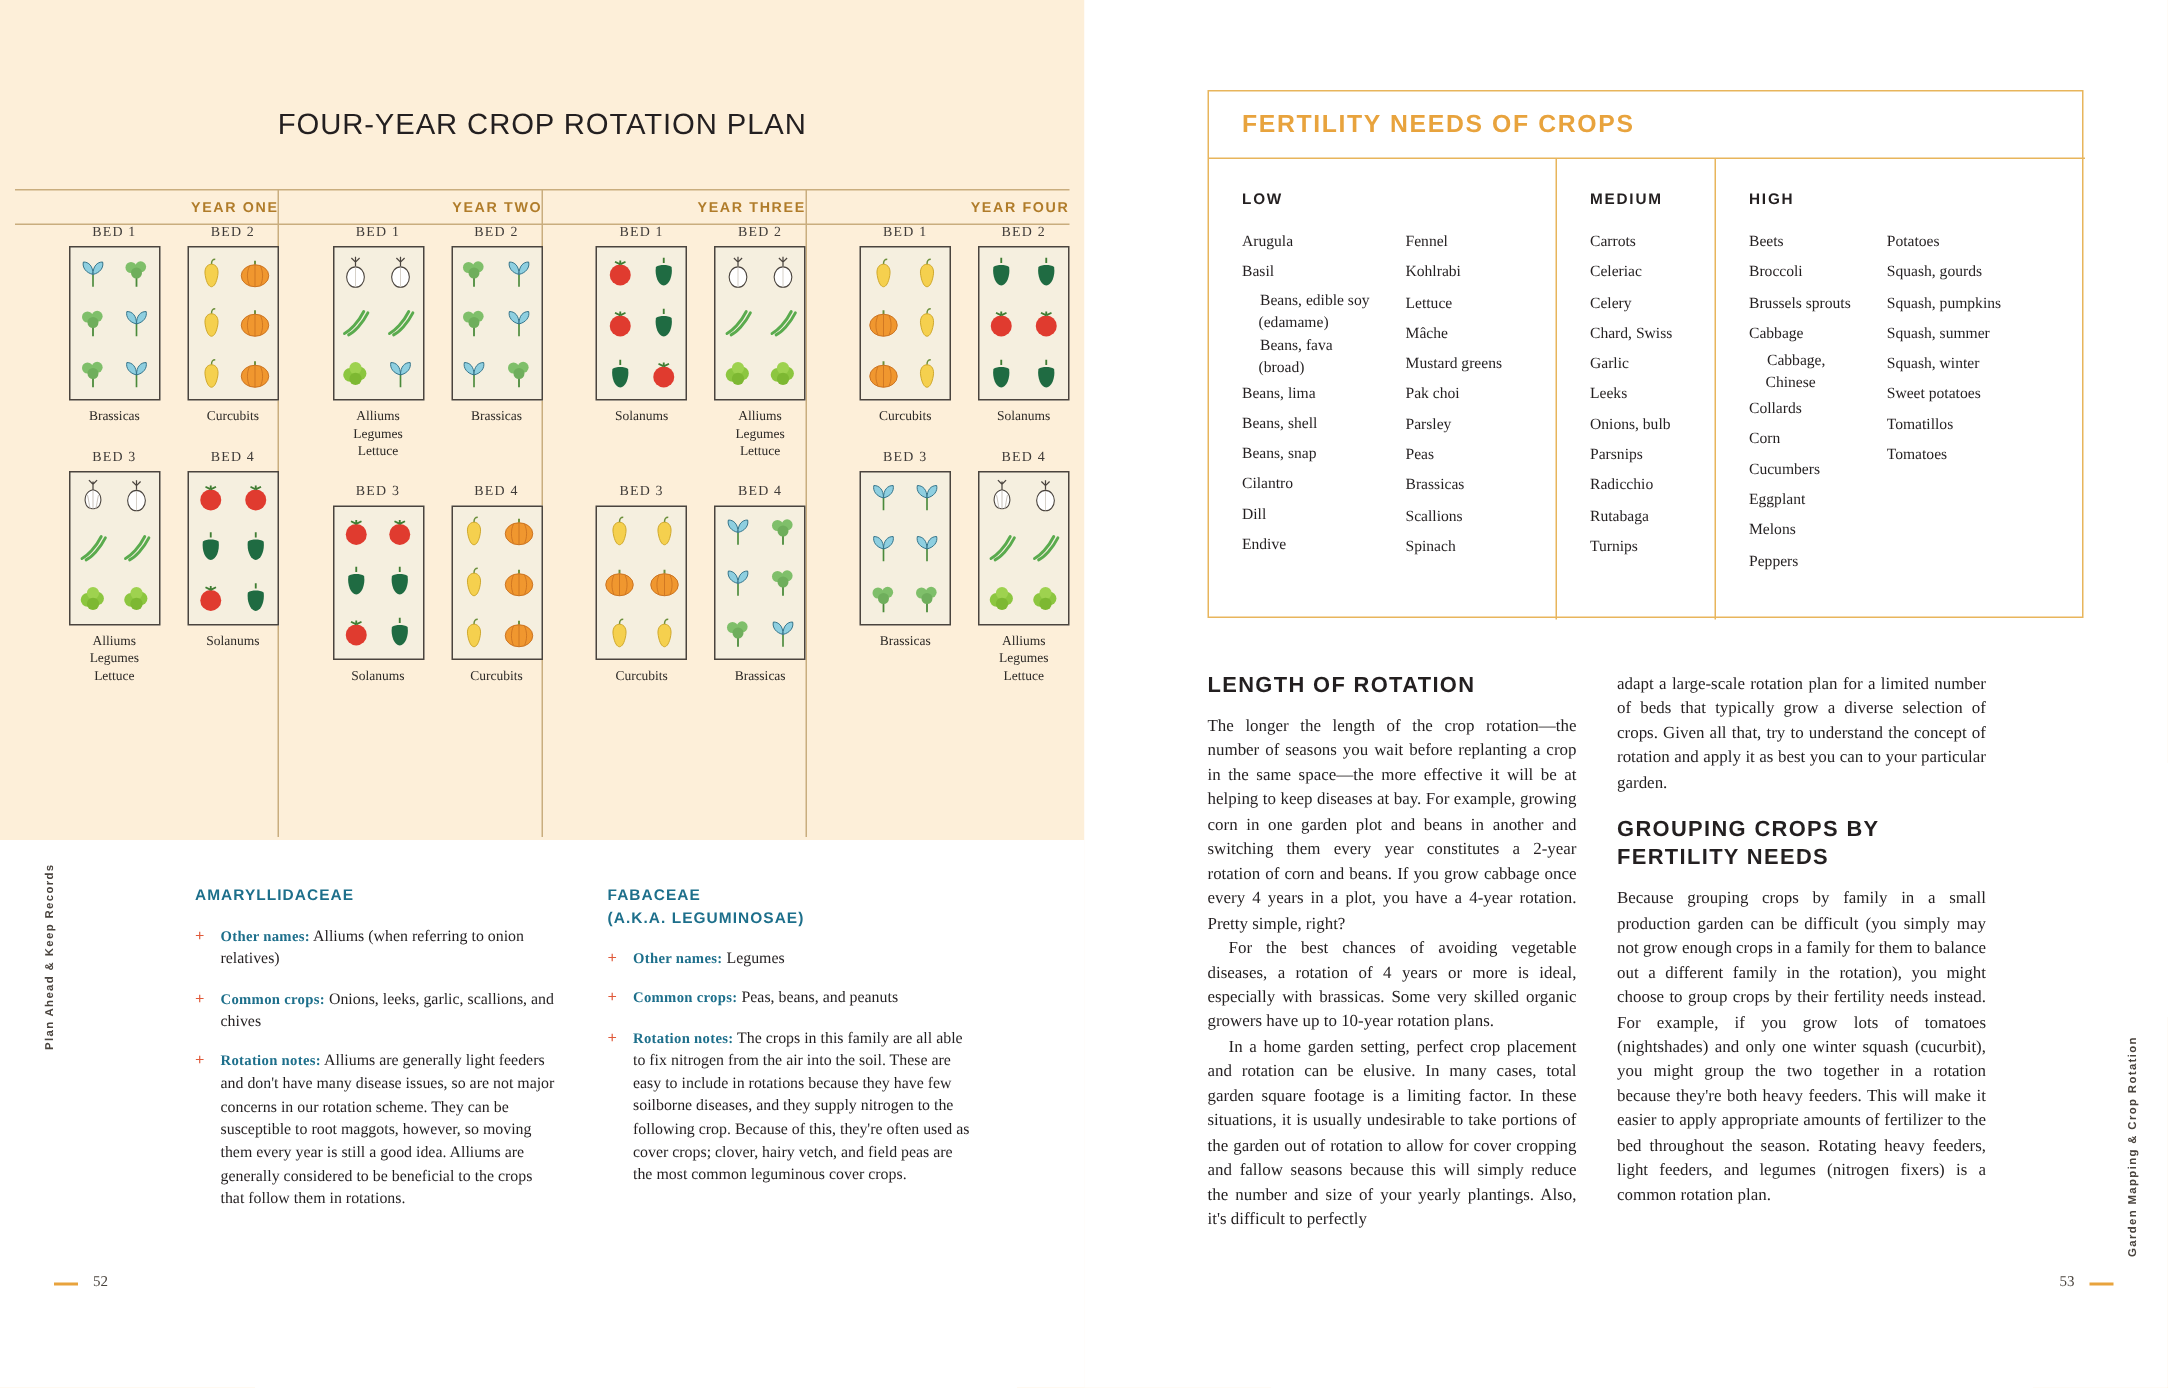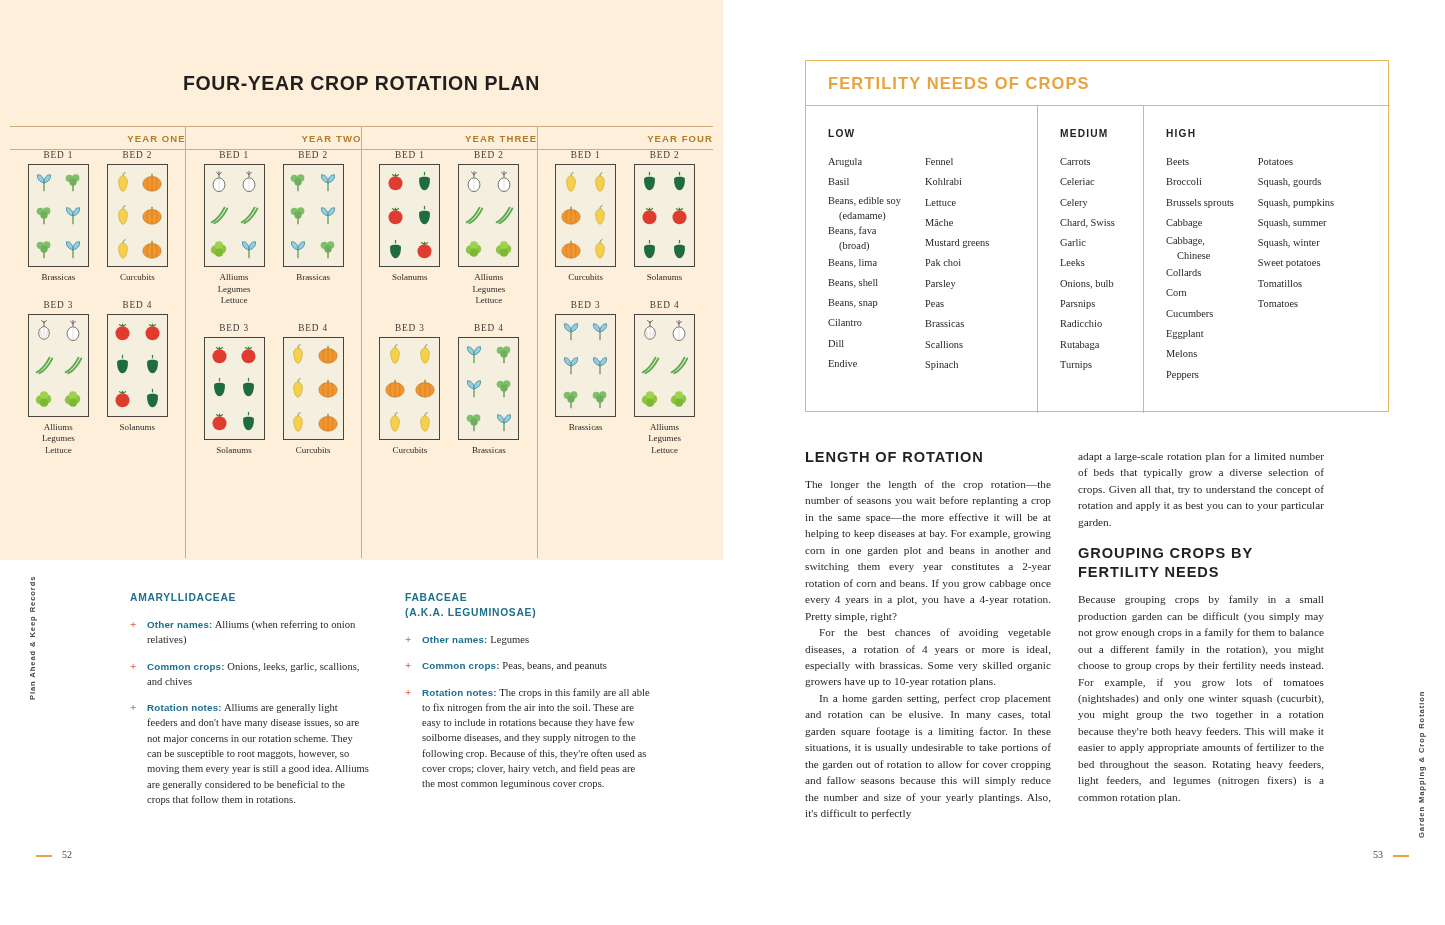--- a/index.html
+++ b/index.html
@@ -18,21 +18,21 @@
     background: #fdefd9;
   }
   #left-white {
     position: absolute; left: 0; top: 560px; width: 723px; height: 365px;
     background: #ffffff;
   }
 
   .rot-title {
     position: absolute; left: 0; top: 72px; width: 723px;
     text-align: center;
-    font-size: 19.5px; font-weight: bold; letter-spacing: 0.6px;
+    font-size: 19.5px; font-weight: normal; letter-spacing: 0.6px;
     color: #231f20;
   }
 
   #year-header {
     position: absolute; left: 10px; top: 126px; width: 703px; height: 24px;
     border-top: 1px solid #c9ad7e; border-bottom: 1px solid #c9ad7e;
     display: flex;
   }
   #year-header > div {
     flex: 1 1 0; text-align: right;
@@ -47,21 +47,21 @@
 
   
   #year-grid {
     position: absolute; left: 10px; top: 150px; width: 703px; height: 408px;
     display: flex;
   }
   .year-col {
     flex: 1 1 0; position: relative;
   }
   .bed-pair {
-    display: flex; justify-content: center; gap: 18px;
+    display: flex; justify-content: flex-end; gap: 18px;
   }
   .bed {
     width: 61px; position: relative;
   }
   .bed-label {
     text-align: center; font-size: 9.3px; letter-spacing: 0.8px;
     color: #3f3b38; font-family: "Liberation Serif", serif;
     margin-bottom: 4px;
   }
   .bed-box {
@@ -95,21 +95,21 @@
   }
   .fam-item {
     position: relative; padding-left: 17px; margin-bottom: 11px;
     font-size: 10.6px; line-height: 15.3px;
   }
   .fam-item .plus {
     position: absolute; left: 0; top: 0;
     color: #e05a3a; font-size: 11px; font-weight: bold;
   }
   .fam-item b {
-    font-family: Liberation Sans, sans-serif;
+    font-family: Liberation Serif, serif;
     font-size: 9.8px; color: #1d6f8b; letter-spacing: 0.2px;
   }
 
   
   #left-side-text {
     position: absolute; left: 28px; top: 700px;
     transform: rotate(-90deg); transform-origin: left top;
     font-size: 7.6px; letter-spacing: 0.9px; font-weight: bold;
     color: #4a443e; white-space: nowrap;
   }
@@ -146,21 +146,21 @@
   .fert-head {
     font-size: 10.2px; font-weight: bold; letter-spacing: 1.2px;
     color: #231f20; margin-bottom: 13px;
   }
   .fert-lists { display: flex; gap: 24px; }
   .fert-list {
     font-family: "Liberation Serif", serif;
     font-size: 10.4px; line-height: 20.3px; color: #231f20;
   }
   .fert-list div.ind { padding-left: 11px; line-height: 15px; }
-  .fert-list div.ind-top { line-height: 15px; }
+  .fert-list div.ind-top { line-height: 15px; margin-left: 12px; }
 
   .rcol { position: absolute; top: 448px; width: 246px; }
   #rcol-left { left: 82px; }
   #rcol-right { left: 355px; }
   .sec-head {
     font-size: 14.6px; font-weight: bold; letter-spacing: 0.9px;
     color: #231f20; line-height: 19px; margin-bottom: 9px;
   }
   .sec-head.second { margin-top: 14px; }
   .body-p {

